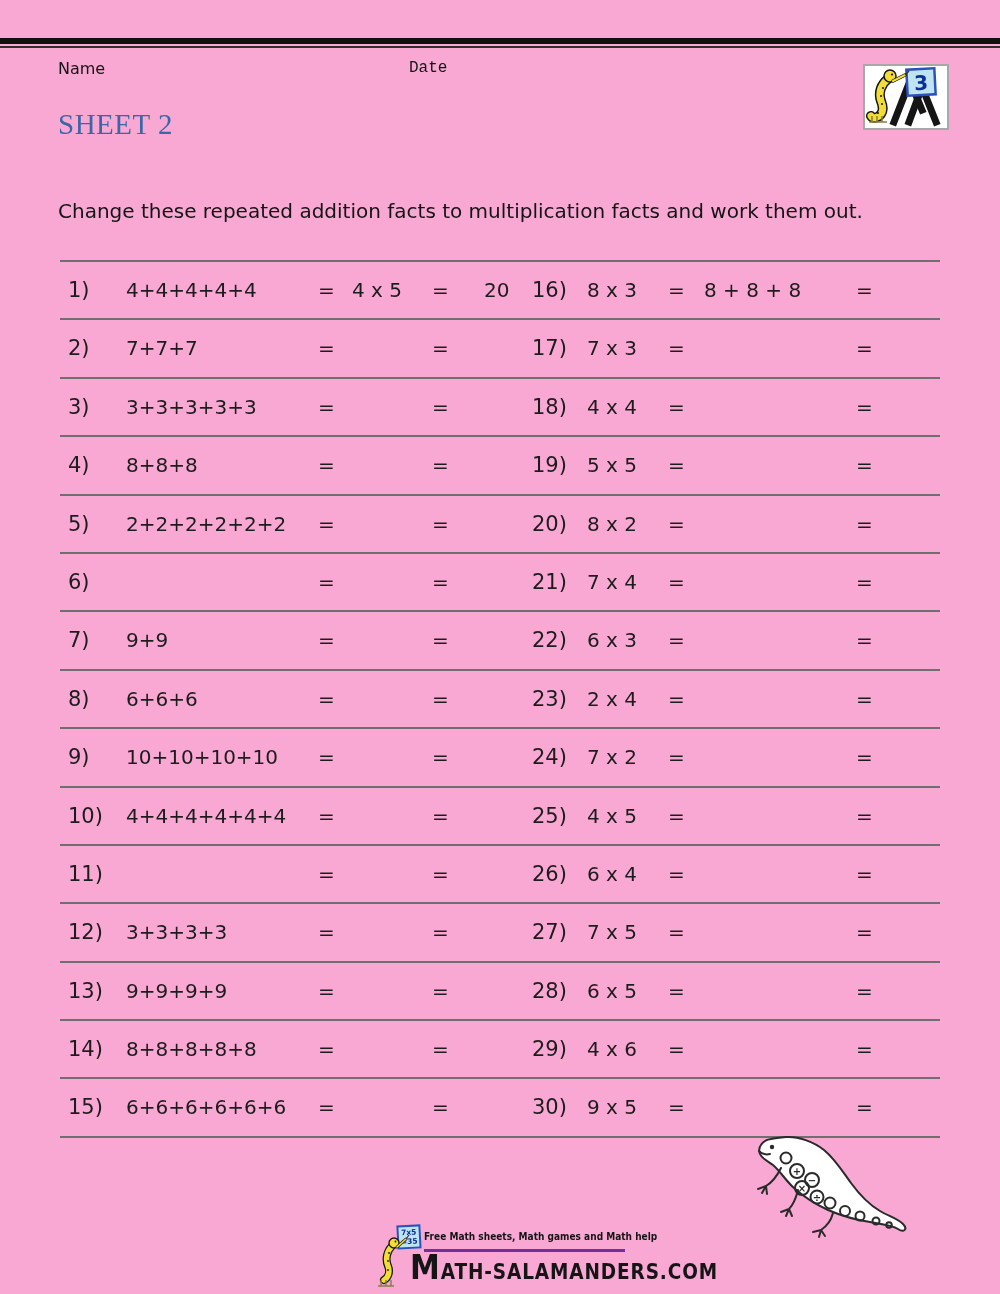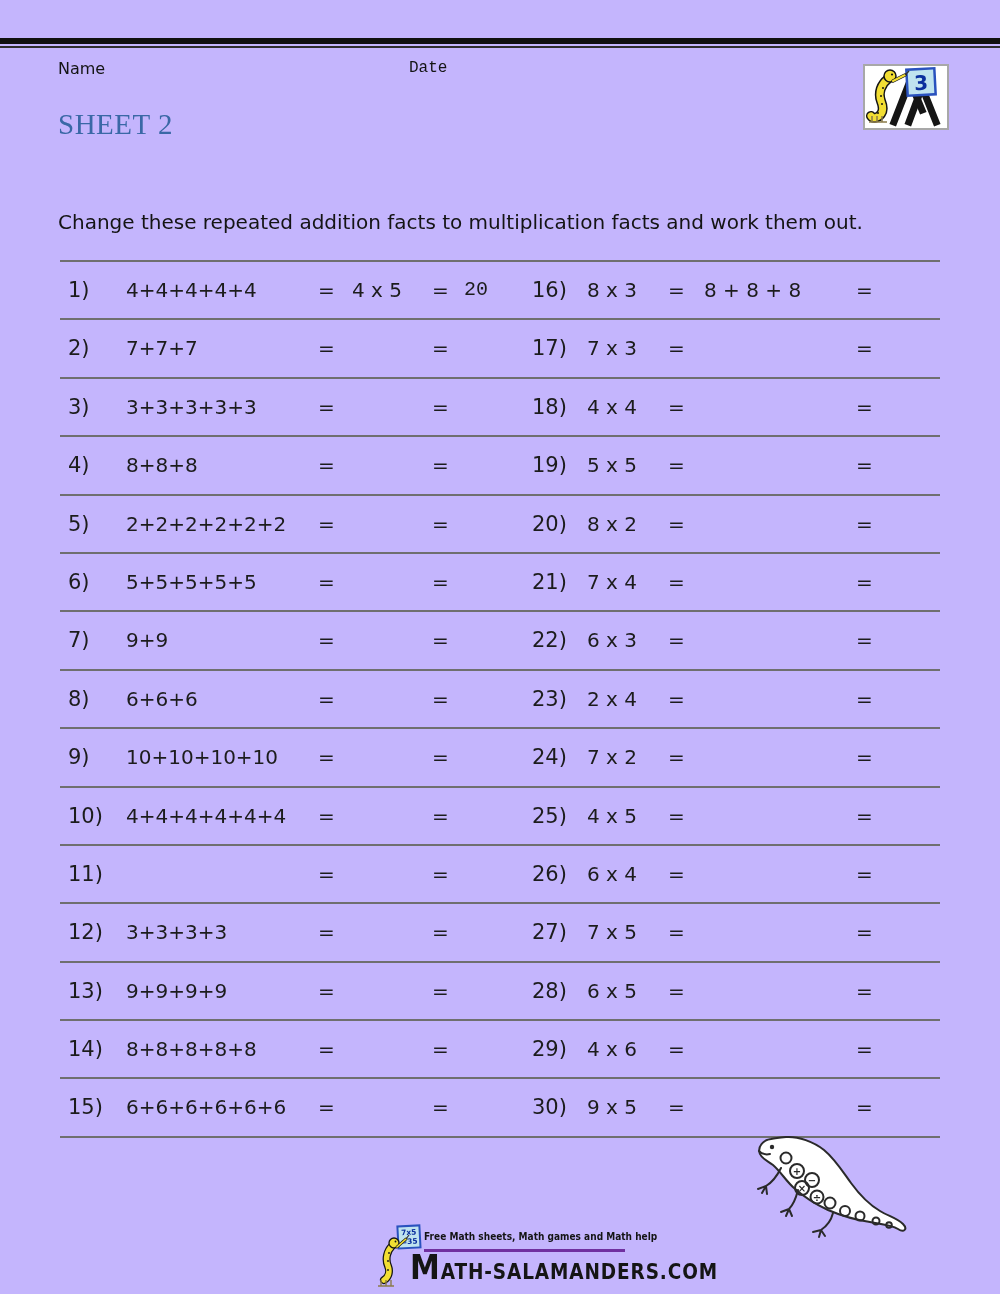--- a/index.html
+++ b/index.html
@@ -1,45 +1,45 @@
 <!DOCTYPE html>
 <html style="--title-blue: #3a68a6; --rule-purple: #7030a0; --card-blue: #bfe3ef; --card-border: #2a52be; --salamander-yellow: #f2de33; --line-gray: #6f6f6f;"><head>
 <meta charset="utf-8">
 <style>
   html,body{margin:0;padding:0;background:#fff;}
-  .page{position:relative;width:1000px;height:1294px;background:#c4b5fd;overflow:hidden;
+  .page{position:relative;width:1000px;height:1294px;background:#f9a8d4;overflow:hidden;
         font-family:"DejaVu Sans", sans-serif;color:#1c1c1c;}
 
   
   .rule-thick{position:absolute;left:0;top:38px;width:1000px;height:6px;background:#101010;}
   .rule-thin{position:absolute;left:0;top:46px;width:1000px;height:2px;background:#2e2e2e;}
 
   .name-label{position:absolute;left:58px;top:59px;font-size:16px;color:#141414;}
   .date-label{position:absolute;left:409px;top:59px;font-size:16px;color:#141414;font-family:Liberation Mono, monospace;}
 
   .logo-box{position:absolute;left:863px;top:64px;width:82px;height:62px;
             border:2px solid #a8a8a8;background:#fff;}
   .logo-box svg{display:block;}
 
   .title{position:absolute;left:58px;top:101px;width:860px;
          font-family:"Liberation Serif","DejaVu Serif",serif;
          font-size:29px;line-height:47px;letter-spacing:.5px;color:var(--title-blue,#3a68a6);}
-  .instruction{position:absolute;left:58px;top:199px;font-size:20px;color:#141414;margin-top:11px;}
+  .instruction{position:absolute;left:58px;top:199px;font-size:20px;color:#141414;}
 
   
   .table{position:absolute;left:60px;top:260px;width:880px;
          border-bottom:2px solid var(--line-gray,#777);}
   .row{position:relative;height:56.4px;border-top:2px solid var(--line-gray,#777);}
   .row span{position:absolute;top:0;line-height:56px;font-size:20px;white-space:nowrap;color:#1c1c1c;}
   .row .l-num {left:8px;  font-size:21px;}
   .row .l-add {left:66px;}
   .row .l-eq1 {left:258px;}
   .row .l-mult{left:292px;}
   .row .l-eq2 {left:372px;}
-  .row .l-ans {left:404px;font-family:Liberation Mono, monospace;}
+  .row .l-ans {left:424px;}
   .row .r-num {left:472px; font-size:21px;}
   .row .r-mult{left:527px;}
   .row .r-eq1 {left:608px;}
   .row .r-add {left:644px;}
   .row .r-eq2 {left:796px;}
 
   
   .footer-logo{position:absolute;left:376px;top:1222px;}
   .tagline{position:absolute;left:424px;top:1230px;font-size:11px;font-weight:bold;color:#141414;
            transform:scaleX(0.82);transform-origin:left top;white-space:nowrap;}
@@ -160,21 +160,20 @@
       <span class="l-eq2">=</span>
       <span class="l-ans"></span>
       <span class="r-num">20)</span>
       <span class="r-mult">8 x 2</span>
       <span class="r-eq1">=</span>
       <span class="r-add"></span>
       <span class="r-eq2">=</span>
     </div>
       <div class="row">
       <span class="l-num">6)</span>
-      <span class="l-add">5+5+5+5+5</span>
       <span class="l-eq1">=</span>
       <span class="l-mult"></span>
       <span class="l-eq2">=</span>
       <span class="l-ans"></span>
       <span class="r-num">21)</span>
       <span class="r-mult">7 x 4</span>
       <span class="r-eq1">=</span>
       <span class="r-add"></span>
       <span class="r-eq2">=</span>
     </div>

